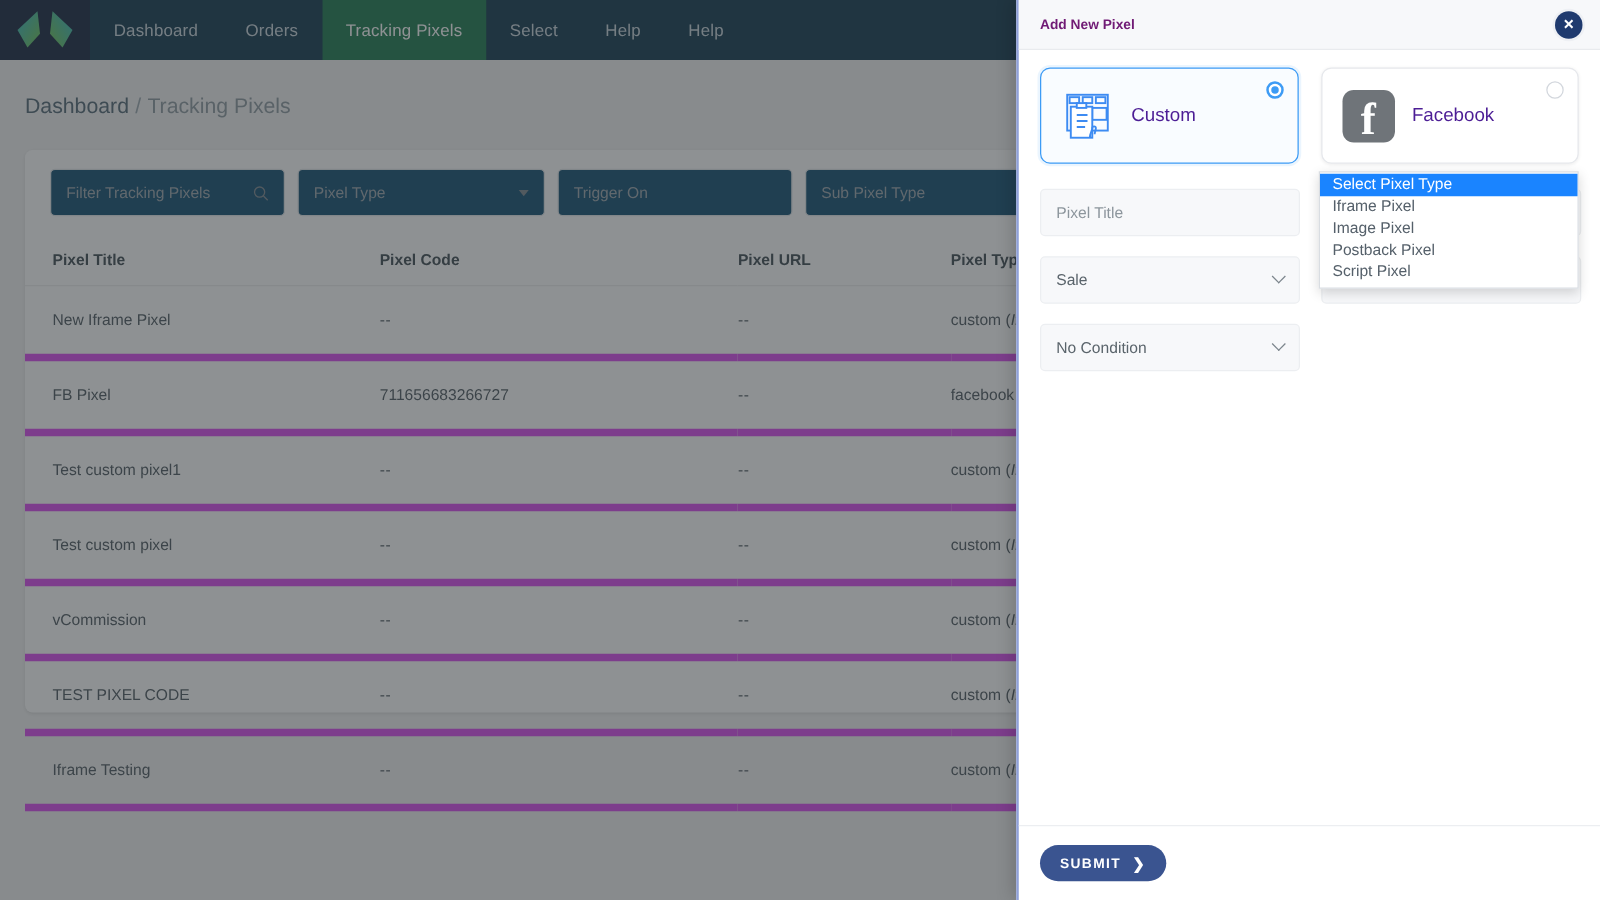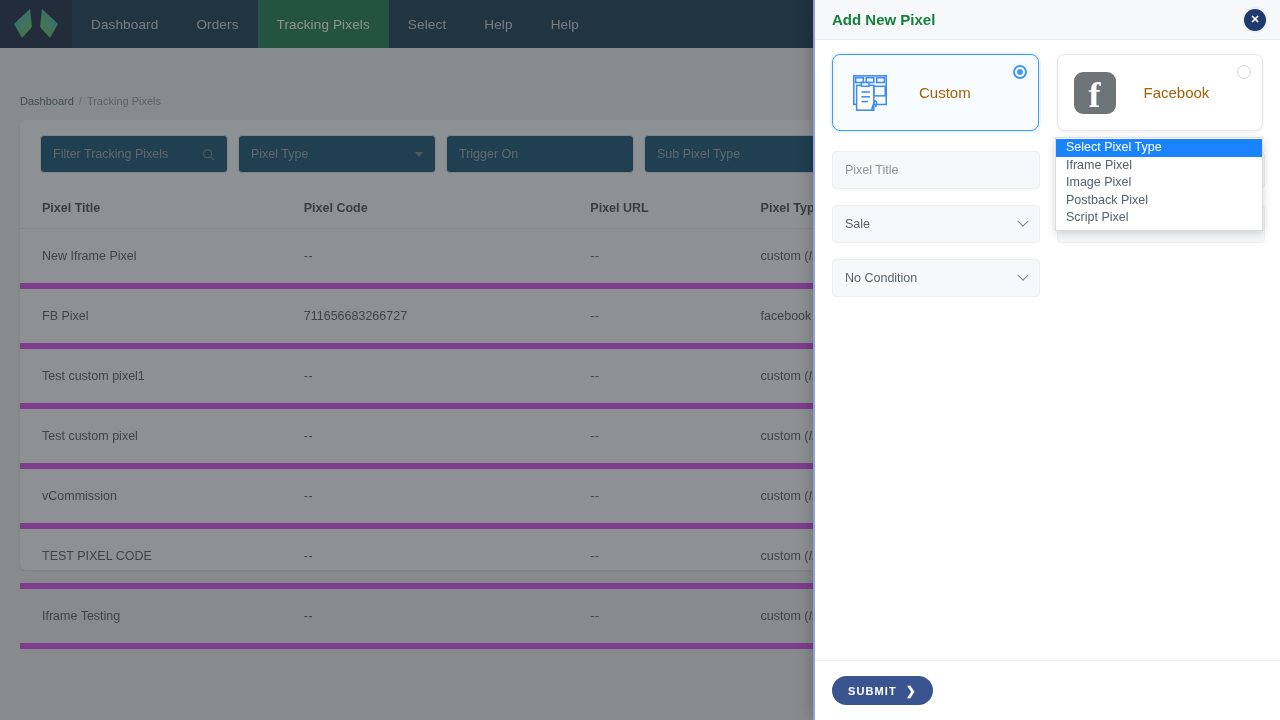--- a/index.html
+++ b/index.html
@@ -27,22 +27,22 @@
   .logo-svg { display: block; }
   .nav-links { display: flex; align-items: stretch; }
   .nav-link {
     display: flex; align-items: center; padding: 0 19px;
     color: #c8d4dc; font-size: 13.5px; letter-spacing: .15px;
     height: 48px; cursor: pointer; white-space: nowrap;
   }
   .nav-link.active { background: #17754a; color: #ffffff; }
 
   .breadcrumb {
-    position: absolute; top: 95px; left: 20px;
-    font-size: 11px; color: #6b7b85;
+    position: absolute; top: 75px; left: 20px;
+    font-size: 17px; color: #6b7b85;
   }
   .breadcrumb .crumb-link { color: #4e6472; }
   .breadcrumb .crumb-sep { margin: 0 5px; color: #9aa6ae; }
   .breadcrumb .crumb-current { color: #8b979e; }
 
   .card {
     position: absolute; top: 120px; left: 20px;
     width: 1240px; height: 450px;
     background: #ffffff; border-radius: 6px;
     box-shadow: 0 1px 3px rgba(0,0,0,.10);
@@ -100,21 +100,21 @@
     background: #ffffff; border-left: 2px solid #8fa0d8;
     display: flex; flex-direction: column;
     box-shadow: -3px 0 14px rgba(0,0,0,.18);
   }
   .drawer-header {
     height: 40px; flex: 0 0 40px; background: #f7f8fa;
     border-bottom: 1px solid #e9ebee;
     display: flex; align-items: center; justify-content: space-between;
     padding: 0 14px 0 17px;
   }
-  .drawer-title { font-size: 15px; color: #15803d; font-weight: bold; }
+  .drawer-title { font-size: 11px; color: #701a75; font-weight: bold; }
   .close-btn {
     width: 22px; height: 22px; border-radius: 50%;
     background: #1f3a6e; color: #ffffff;
     display: flex; align-items: center; justify-content: center;
     font-size: 11px; font-weight: bold; cursor: pointer;
     box-shadow: 0 0 0 2px #eef0f4;
   }
   .drawer-body { flex: 1 1 auto; padding: 14px 17px 0 17px; position: relative; }
 
   .type-cards { display: flex; gap: 18px; }
@@ -123,21 +123,21 @@
     display: flex; align-items: center; padding: 0 16px;
     position: relative; cursor: pointer;
   }
   .type-card.selected {
     border: 1.5px solid #3d9bf5; background: #f9fcff;
     box-shadow: 0 0 0 2px rgba(61,155,245,.10);
   }
   .type-card.unselected {
     border: 1px solid #e6e8ec; box-shadow: 0 1px 3px rgba(0,0,0,.07);
   }
-  .type-card .card-label { font-size: 15px; color: #a16207; margin-left: 28px; }
+  .type-card .card-label { font-size: 15px; color: #4c1d95; margin-left: 14px; }
   .radio {
     position: absolute; top: 10px; right: 11px;
     width: 14px; height: 14px; border-radius: 50%;
   }
   .radio.on { border: 2px solid #3d9bf5; background: #ffffff; }
   .radio.on::after {
     content: ""; position: absolute; inset: 2px;
     border-radius: 50%; background: #3d9bf5;
   }
   .radio.off { border: 1.5px solid #d3d7dd; background: #ffffff; }

